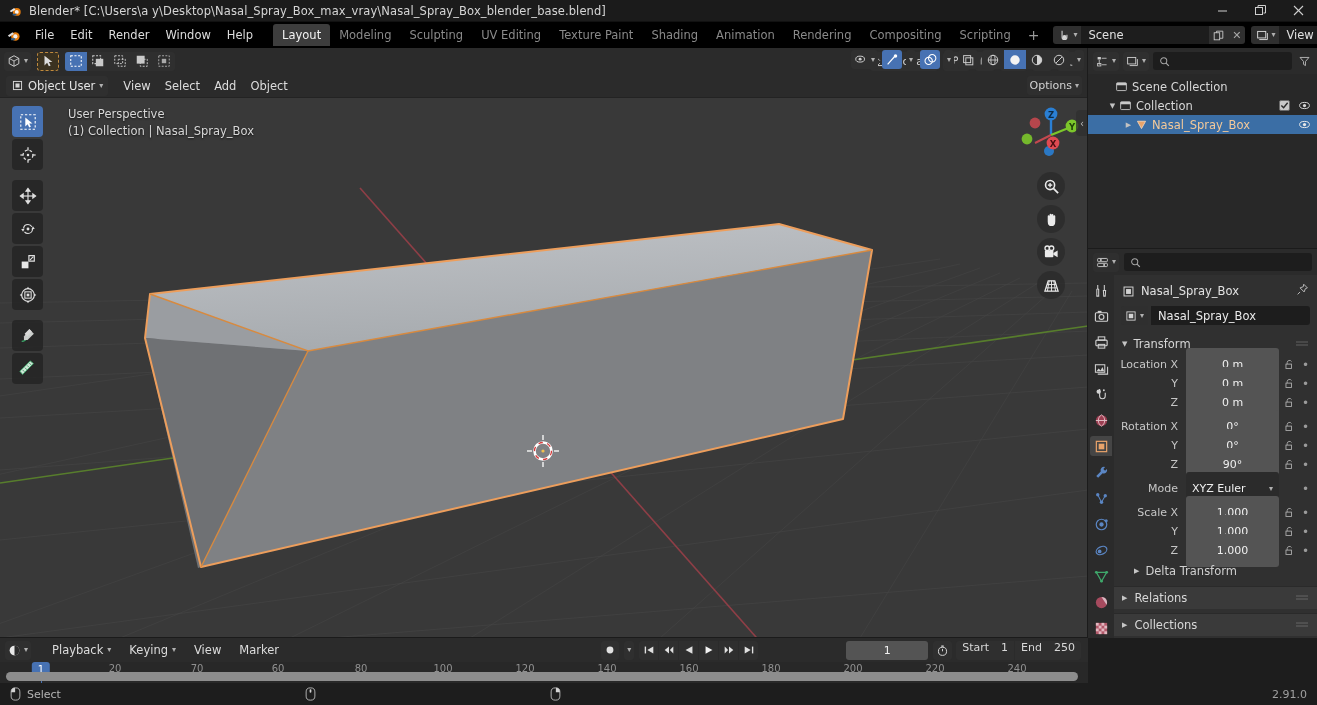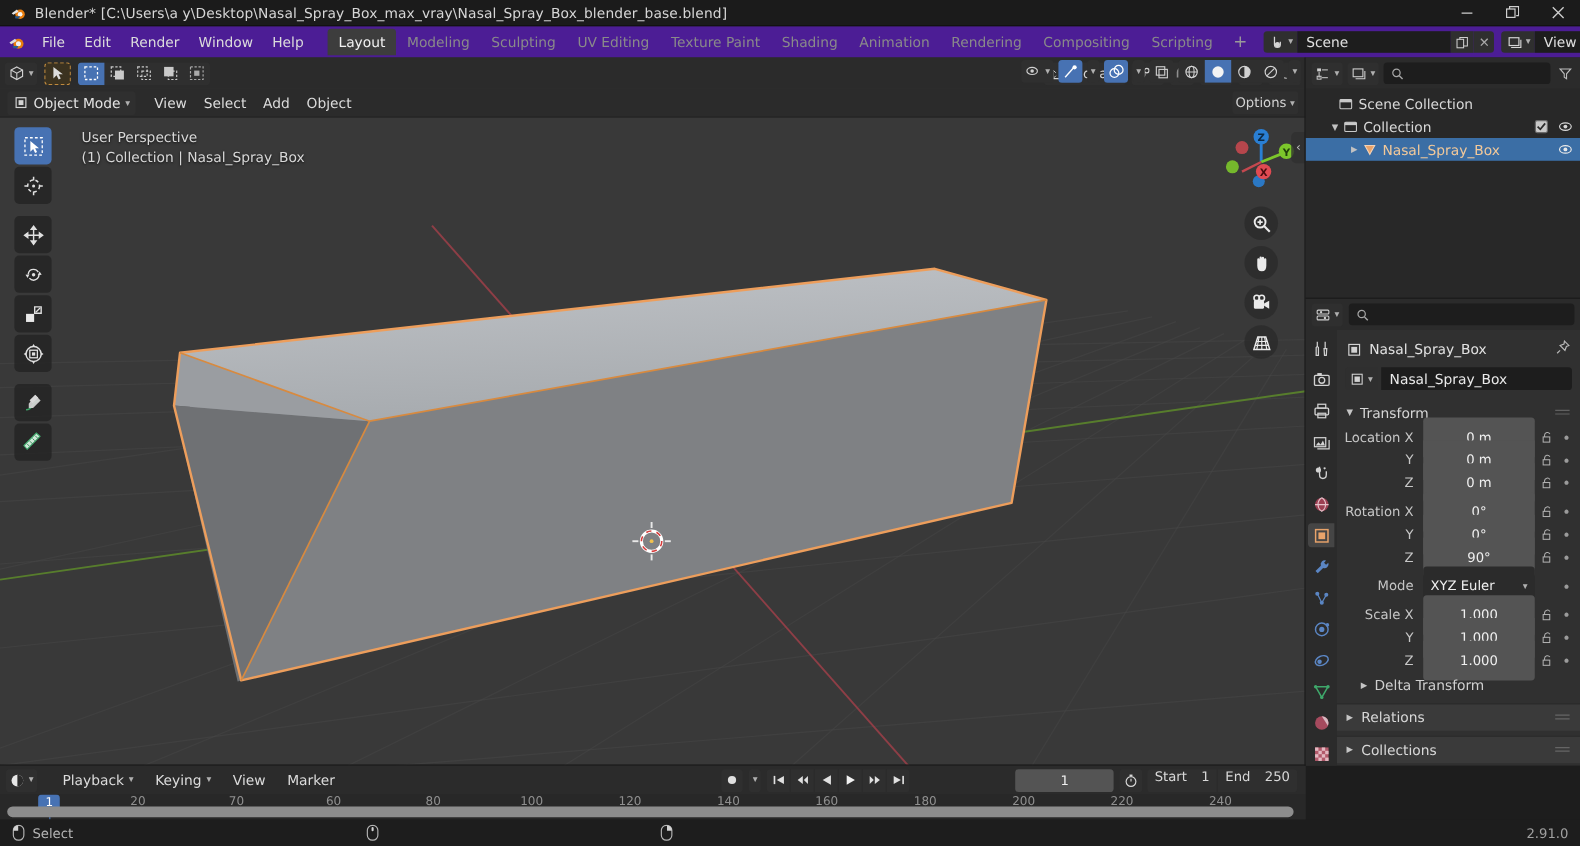--- a/index.html
+++ b/index.html
@@ -23,21 +23,21 @@
   .titlebar .blogo { width: 14px; height: 14px; margin: 0 7px 0 8px; flex: none; }
   .titlebar .ttext { font-size: 11.5px; color: #d6d6d6; white-space: nowrap; letter-spacing: .1px;}
   .wctrls { margin-left: auto; display: flex; height: 22px; }
   .wctrl { width: 38px; height: 22px; display: flex; align-items: center; justify-content: center;
            color: #cfcfcf; font-size: 12px; }
   .wctrl svg { display:block; }
 
   
   .topbar {
     position: absolute; left: 0; top: 22px; width: 1317px; height: 26px;
-    background: #4c1d95; display: flex; align-items: center; padding-left: 6px;
+    background: #000000; display: flex; align-items: center; padding-left: 6px;
   }
   .topbar .appicon { width: 15px; height: 15px; margin-right: 6px; flex: none; }
   .menu-item {
     padding: 3px 8px; font-size: 11.5px; color: #dcdcdc; border-radius: 3px; white-space: nowrap;
   }
   .ws-tabs { display: flex; align-items: center; margin-left: 12px; height: 26px; }
   .ws-tab {
     padding: 5px 9px 6px; font-size: 11.5px; color: #8a8a8a; white-space: nowrap;
     border-radius: 3px 3px 0 0; height: 22px; line-height: 12px;
   }
@@ -367,21 +367,21 @@
         </div>
       </div>
     </div>
 
     <div class="vp-hdr2">
       <div class="modebtn">
         <svg width="13" height="13" viewBox="0 0 16 16">
           <rect x="3" y="3" width="10" height="10" fill="none" stroke="#d4d4d4" stroke-width="1.2"></rect>
           <rect x="5.5" y="5.5" width="5" height="5" fill="#d4d4d4"></rect>
         </svg>
-        <span>Object Mode</span>
+        <span>Object User</span>
         <span class="chev">▾</span>
       </div>
       <div style="width:8px;"></div>
       <div class="mtxt">View</div>
       <div class="mtxt">Select</div>
       <div class="mtxt">Add</div>
       <div class="mtxt">Object</div>
 
       <div style="margin-left:auto;display:flex;align-items:flex-end;gap:5px;">
         <div class="hbtn sm">

